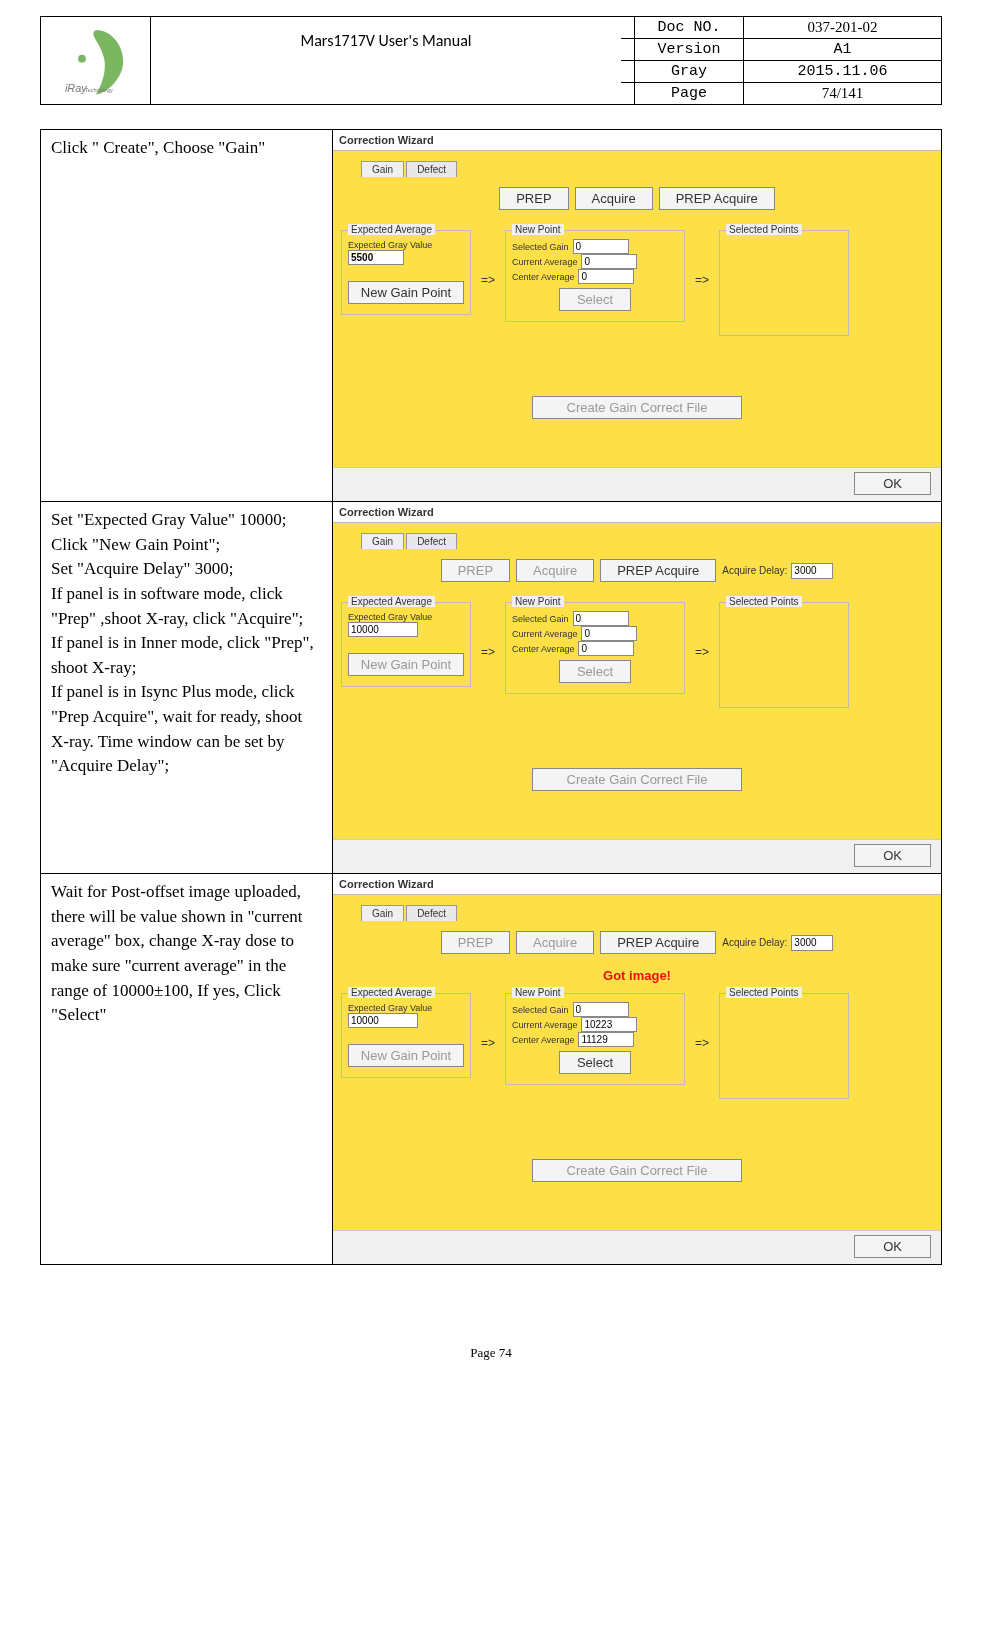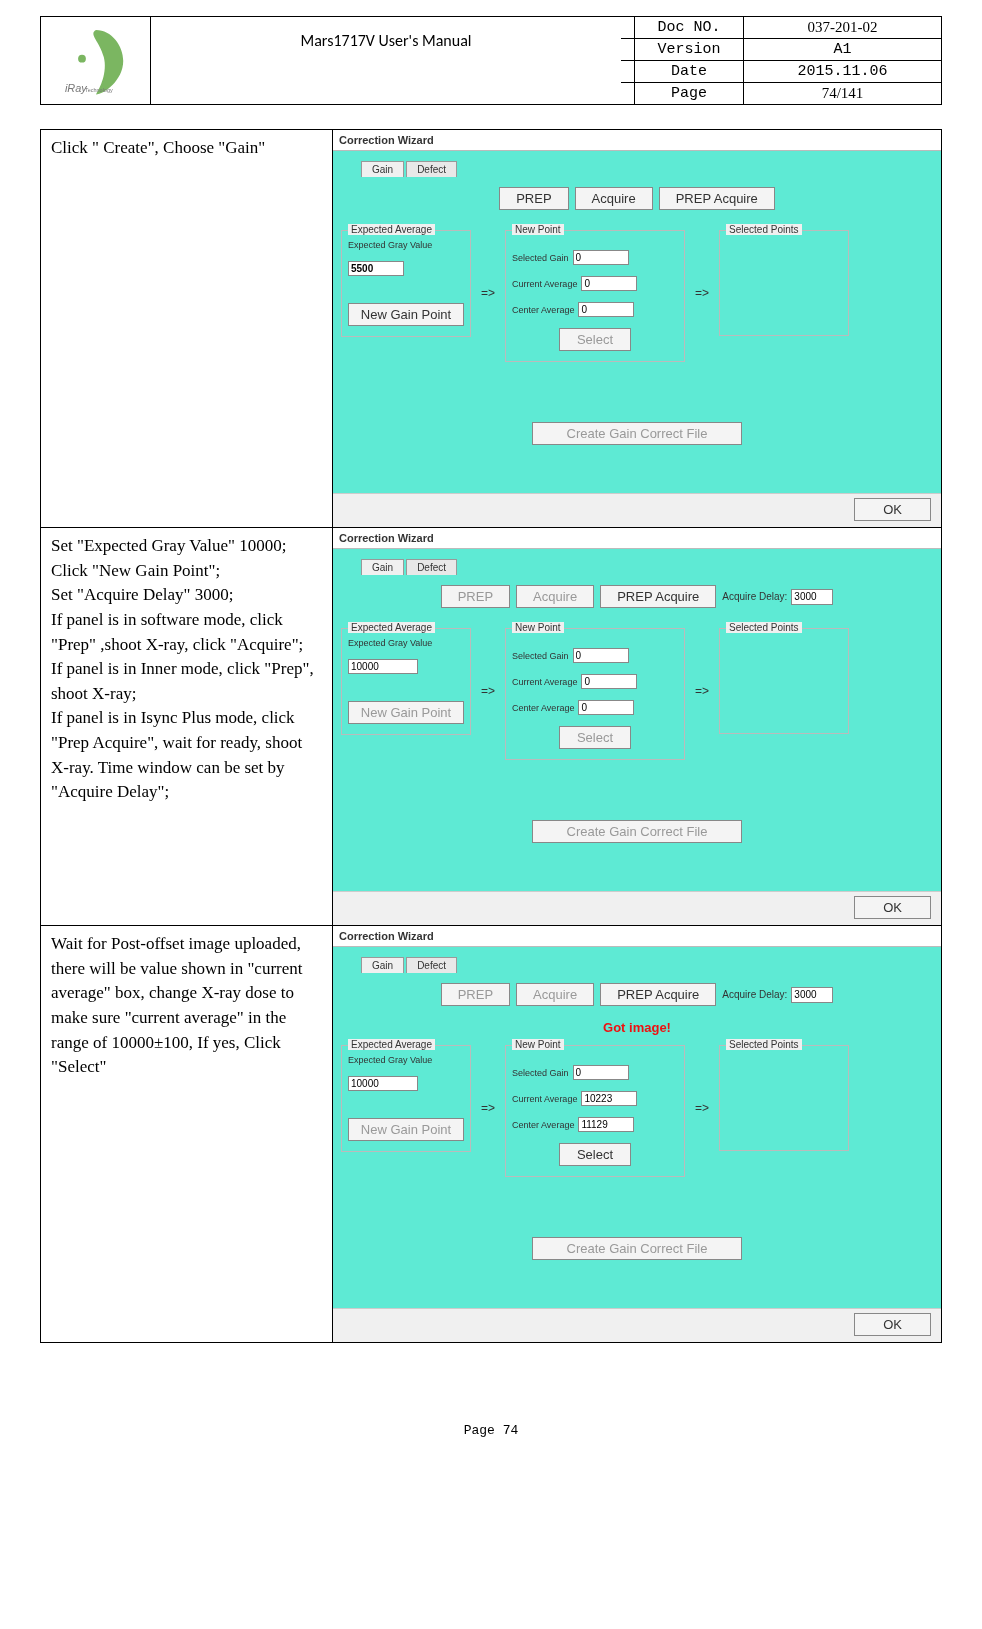--- a/index.html
+++ b/index.html
@@ -13,46 +13,46 @@
   .hdr .meta .row { display:flex; border-bottom:1px solid #000;padding-left:13px; }
   .hdr .meta .row:last-child { border-bottom:none;}
   .hdr .meta .row .k { width:110px; text-align:center; border-left:1px solid #000; border-right:1px solid #000; padding:2px 0;}
   .hdr .meta .row .v { flex:1; text-align:center; padding:2px 0;}
   .logo-svg { width:80px; height:70px; }
   .main-table { width:100%; border-collapse: collapse; margin-top: 24px; }
   .main-table td { border:1px solid #000; vertical-align: top; padding:0; }
   .instr { padding: 6px 10px; font-size:17px; line-height:1.45; font-family:"Times New Roman", serif; }
   .instr-cell { width:292px; }
   .shot-cell {  }
-  .shot { width:100%; background:#5eead4; font-family: Tahoma, Arial, sans-serif; font-size:10px; color:#333; position:relative; }
+  .shot { width:100%; background:#fde047; font-family: Tahoma, Arial, sans-serif; font-size:10px; color:#333; position:relative; }
   .shot .titlebar { background:#fff; border-bottom:1px solid #bbb; padding:4px 6px; font-size:11px; font-weight:bold; }
   .shot .body { padding:10px 8px 8px 8px; }
   .tabs { display:flex; gap:2px; margin-bottom:6px;padding-left:20px; }
   .tab { border:1px solid #999; border-bottom:none; padding:2px 10px; background:#f0f0f0; }
   .tab.active { background:#f0f0f0; }
   .tab.inactive { background:#e8e8e8; color:#333;}
   .toprow { display:flex; gap:6px; justify-content:center; margin: 10px 0 14px 0; align-items:center;}
   .btn { border:1px solid #888; background:#f4f4f4; padding:3px 16px; font-size:13px; white-space:nowrap; }
   .btn.dis { color:#999; }
   .delay { display:flex; align-items:center; gap:4px; font-size:10px; }
   .delay input { width:42px; height:16px; border:1px solid #888; font-size:10px; padding:0 2px; background:#fff;}
   .cols { display:flex; gap:6px; align-items:flex-start; }
   .fs { border:1px solid #bbb; padding:8px 6px 10px 6px; position:relative; margin-top:6px; }
   .fs-title { position:absolute; top:-7px; left:6px; background:#f0f0f0; padding:0 3px; font-size:10px; }
   .fs.exp { width:130px; }
   .fs.np { width:180px; }
   .fs.sp { width:130px; height: 106px; text-align: right; }
-  .fld { display:flex; align-items:center; gap:4px; margin:11px 0; }
+  .fld { display:flex; align-items:center; gap:4px; margin:0 0; }
   .fld label { font-size:9px; white-space:nowrap; }
   .fld input { width:56px; height:15px; border:1px solid #888; font-size:10px; padding:0 2px; background:#fff;}
   .arrow { align-self:center; padding: 0 4px; font-size:12px;}
   .bigbtn { margin:10px auto 0 auto; width:210px; }
   .okrow { display:flex; justify-content:flex-end; padding:4px 10px 6px 0; border-top:1px solid #ccc; background:#f0f0f0;}
   .gotimg { text-align:center; color:#e11; font-weight:bold; font-size:13px; margin:2px 0 4px 0; font-family:Arial, sans-serif;}
-  .footer { text-align:center; margin-top:80px; font-size:13px; font-family: Liberation Mono, monospace;}
+  .footer { text-align:center; margin-top:80px; font-size:13px; font-family: Liberation Serif, serif;}
 </style>
 </head>
 <body>
 
 <div class="hdr">
   <div class="logo-cell">
     <svg class="logo-svg" viewBox="0 0 100 90">
       <path d="M50 5 C 70 5 85 25 85 45 C 85 70 60 88 50 88 C 55 80 65 60 60 40 C 55 20 40 10 50 5 Z" fill="#7bb661"></path>
       <circle cx="32" cy="42" r="5" fill="#7bb661"></circle>
       <text x="10" y="85" font-size="14" font-style="italic" fill="#777" font-family="Arial">iRay</text>
@@ -65,21 +65,21 @@
   <div class="meta">
     <div class="row">
         <div class="k">Doc NO.</div>
         <div class="v" style="font-family:'Times New Roman';">037-201-02</div>
       </div>
     <div class="row">
         <div class="k">Version</div>
         <div class="v">A1</div>
       </div>
     <div class="row">
-        <div class="k">Date</div>
+        <div class="k">Gray</div>
         <div class="v">2015.11.06</div>
       </div>
     <div class="row">
         <div class="k">Page</div>
         <div class="v" style="font-family:'Times New Roman';">74/141</div>
       </div>
   </div>
 </div>
 
 <table class="main-table">

